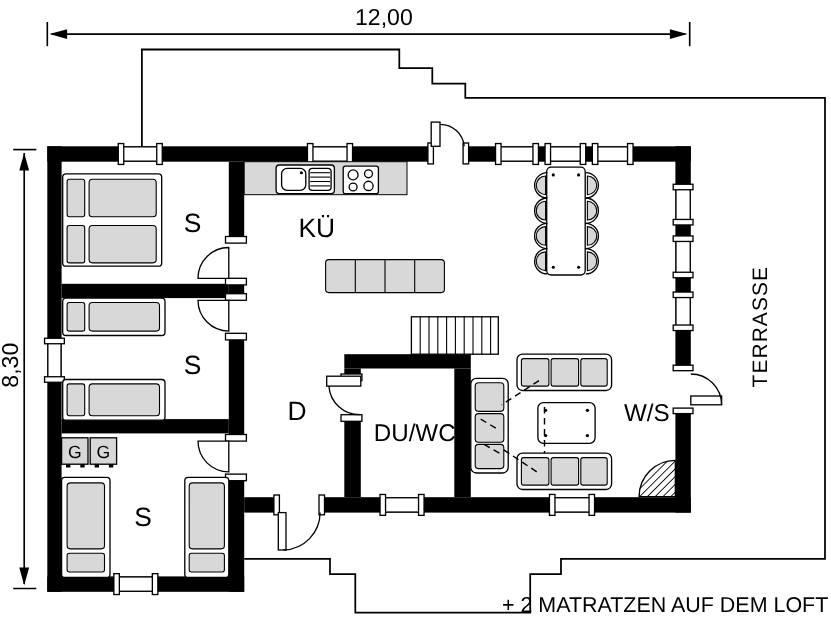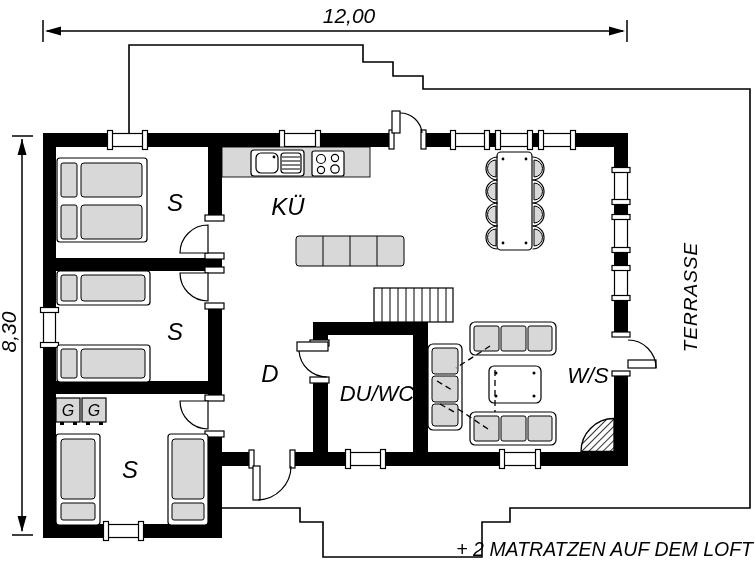--- a/index.html
+++ b/index.html
@@ -1,16 +1,16 @@
 <!DOCTYPE html>
 <html><head>
 <meta charset="utf-8">
 <style>
   html,body{margin:0;padding:0;background:#fff;}
-  .canvas{position:relative;width:755px;height:566px;background:#fff;overflow:hidden;font-style:italic;}
+  .canvas{position:relative;width:755px;height:566px;background:#fff;overflow:hidden;}
   svg{display:block;}
   text{font-family:"Liberation Sans",sans-serif;fill:#000;}
   .thin{fill:none;stroke:#000;stroke-width:1.6;}
   .dimline{fill:none;stroke:#000;stroke-width:1.5;}
   .sym{fill:#fff;stroke:#000;stroke-width:1.2;}
   .arcf{fill:#fff;stroke:#000;stroke-width:1.2;}
   .arco{fill:none;stroke:#000;stroke-width:1.2;}
   .dash{fill:none;stroke:#000;stroke-width:1.3;stroke-dasharray:6 4;}
   .cush{stroke:#000;stroke-width:1;}
   .punch{fill:#fff;stroke:none;}

